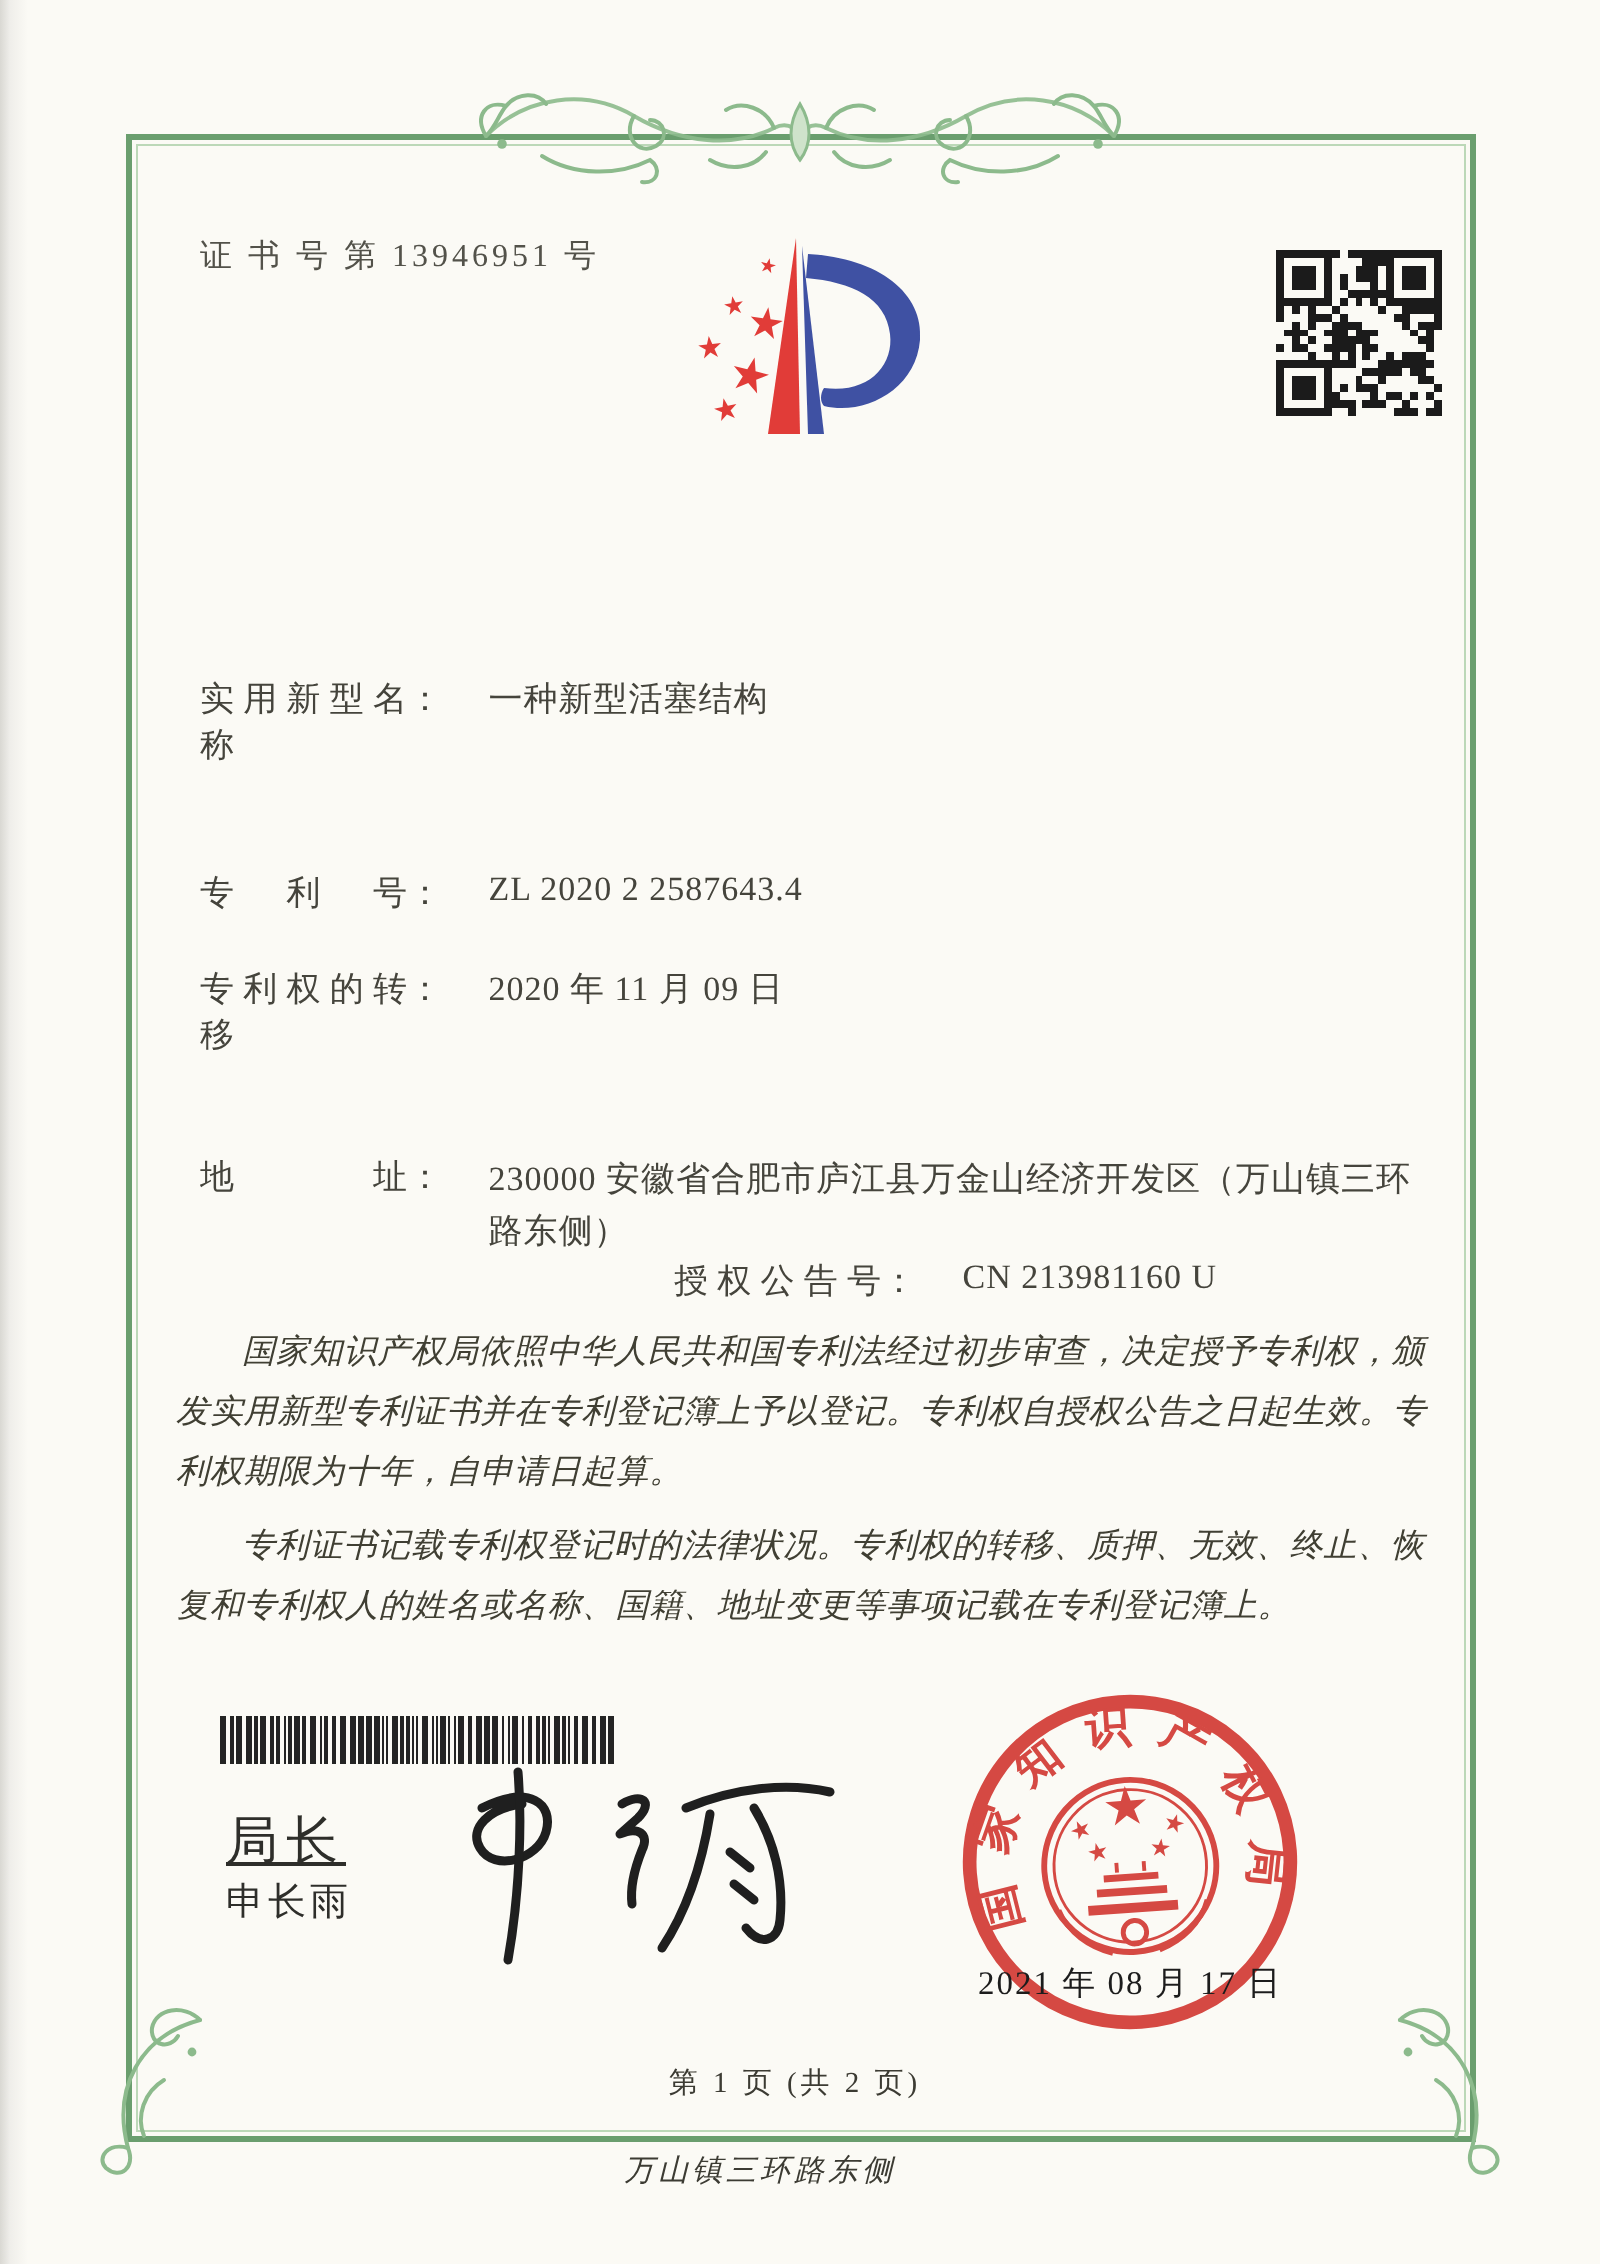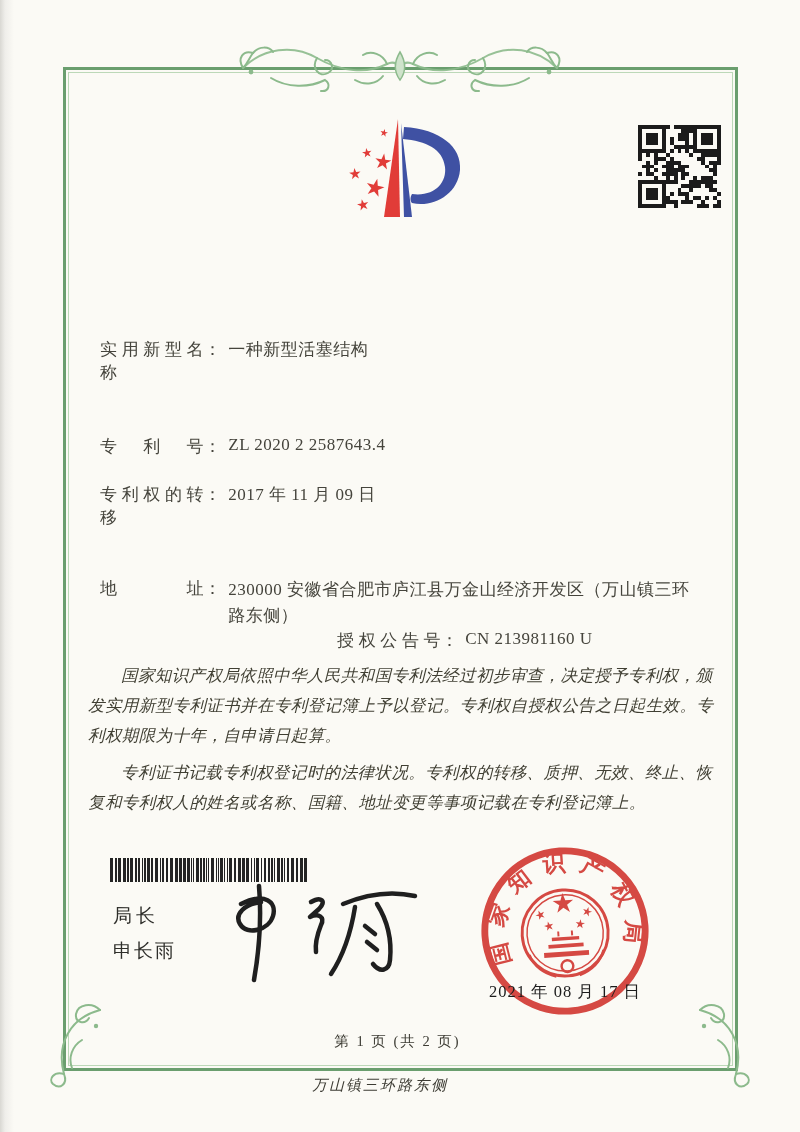--- a/index.html
+++ b/index.html
@@ -23,31 +23,31 @@
   .title{
     left:0;top:244px;width:800px;text-align:center;
     font-size:40px;font-weight:700;letter-spacing:9px;color:#262622;
   }
   .row{position:absolute;left:100px;font-size:17px;color:#45443c;letter-spacing:.5px;}
   .flabel{
     display:inline-block;width:104px;vertical-align:top;
     text-align:justify;text-align-last:justify;
   }
   .fcolon{display:inline-block;vertical-align:top;}
-  .fvalue{display:inline-block;vertical-align:top;margin-left:2px;}
+  .fvalue{display:inline-block;vertical-align:top;margin-left:18px;}
   .fvalue.wrap{width:470px;line-height:1.55;}
   .grant-right{position:absolute;left:237px;top:0;white-space:nowrap;}
   .body-text{
     position:absolute;left:88px;top:661px;width:626px;
     font-size:16.5px;line-height:1.82;color:#403f33;
     font-style:italic;letter-spacing:.4px;
   }
   .body-text p{margin:0 0 7px 0;text-indent:2em;}
   .barcode{position:absolute;left:110px;top:858px;width:200px;height:24px;font-size:0;}
-  .signer-role{left:113px;top:903px;font-size:19px;color:#2e2e2a;letter-spacing:4px;}
+  .signer-role{left:113px;top:903px;font-size:26px;color:#2e2e2a;letter-spacing:4px;text-decoration:underline;}
   .signer-name{left:113px;top:938px;font-size:19px;color:#2e2e2a;letter-spacing:2px;}
   .sig{left:215px;top:880px;}
   .seal-wrap{position:absolute;left:477px;top:843px;width:176px;height:176px;}
   .seal-svg{position:absolute;left:0;top:0;}
   .seal-date{
     position:absolute;left:0;top:138px;width:176px;text-align:center;
     font-size:16.5px;color:#1c1c1c;letter-spacing:1px;white-space:nowrap;
   }
   .page-info{left:63px;top:1032px;width:669px;text-align:center;font-size:14.5px;color:#3c3b33;letter-spacing:2px;}
   .back-note{left:0;top:1076px;width:760px;text-align:center;font-size:15px;color:#3c3b33;font-style:italic;letter-spacing:2px;}
@@ -105,20 +105,21 @@
   <svg class="corner-br" width="100" height="100" viewBox="0 0 100 100">
     <g stroke="var(--ornament-green,#8cba8c)" stroke-width="2" fill="none" stroke-linecap="round">
       <path d="M78,18 C48,26 34,52 42,82"></path>
       <path d="M42,82 C46,92 38,98 31,92 C26,87 32,79 42,82"></path>
       <path d="M78,18 C70,10 56,12 54,22 C53,31 63,33 67,26"></path>
       <path d="M60,48 C50,54 46,66 50,76"></path>
       <circle cx="74" cy="34" r="2.2" fill="var(--ornament-green,#8cba8c)" stroke="none"></circle>
     </g>
   </svg>
 
+  <div class="abs cert-no">证 书 号 第 13946951 号</div>
 
   <svg class="logo" width="140" height="112" viewBox="0 0 140 112">
     <defs>
       <path id="star" d="M0,-1 L0.2245,-0.309 0.9511,-0.309 0.3633,0.118 0.5878,0.809 0,0.382 -0.5878,0.809 -0.3633,0.118 -0.9511,-0.309 -0.2245,-0.309 Z"></path>
     </defs>
     <polygon points="60,6 46,104 62,104" fill="var(--logo-red,#e13c38)"></polygon>
     <polygon points="63,10 66,104 74,104" fill="var(--logo-blue,#3f51a3)"></polygon>
     <path d="M66,14 C102,16 124,34 122,57 C120,82 94,95 74,90 C72,88 72,84 74,81 C96,84 109,70 107,54 C105,36 88,28 65,26 Z" fill="var(--logo-blue,#3f51a3)"></path>
     <g fill="var(--logo-red,#e13c38)">
       <use href="#star" transform="translate(46,20) scale(4) rotate(12)"></use>
@@ -578,21 +579,21 @@
   <div class="row" style="top:338px">
     <span class="flabel">实用新型名称</span><span class="fcolon">：</span>
     <span class="fvalue">一种新型活塞结构</span>
   </div>
   <div class="row" style="top:435px">
     <span class="flabel">专利号</span><span class="fcolon">：</span>
     <span class="fvalue">ZL 2020 2 2587643.4</span>
   </div>
   <div class="row" style="top:483px">
     <span class="flabel">专利权的转移</span><span class="fcolon">：</span>
-    <span class="fvalue">2017 年 11 月 09 日</span>
+    <span class="fvalue">2020 年 11 月 09 日</span>
   </div>
   <div class="row" style="top:577px">
     <span class="flabel">地址</span><span class="fcolon">：</span>
     <span class="fvalue wrap">230000 安徽省合肥市庐江县万金山经济开发区（万山镇三环路东侧）</span>
   </div>
 
   <div class="row" style="top:629px;width:612px">
     <span class="grant-right">
       <span class="flabel">授权公告号</span><span class="fcolon">：</span>
       <span class="fvalue">CN 213981160 U</span>

